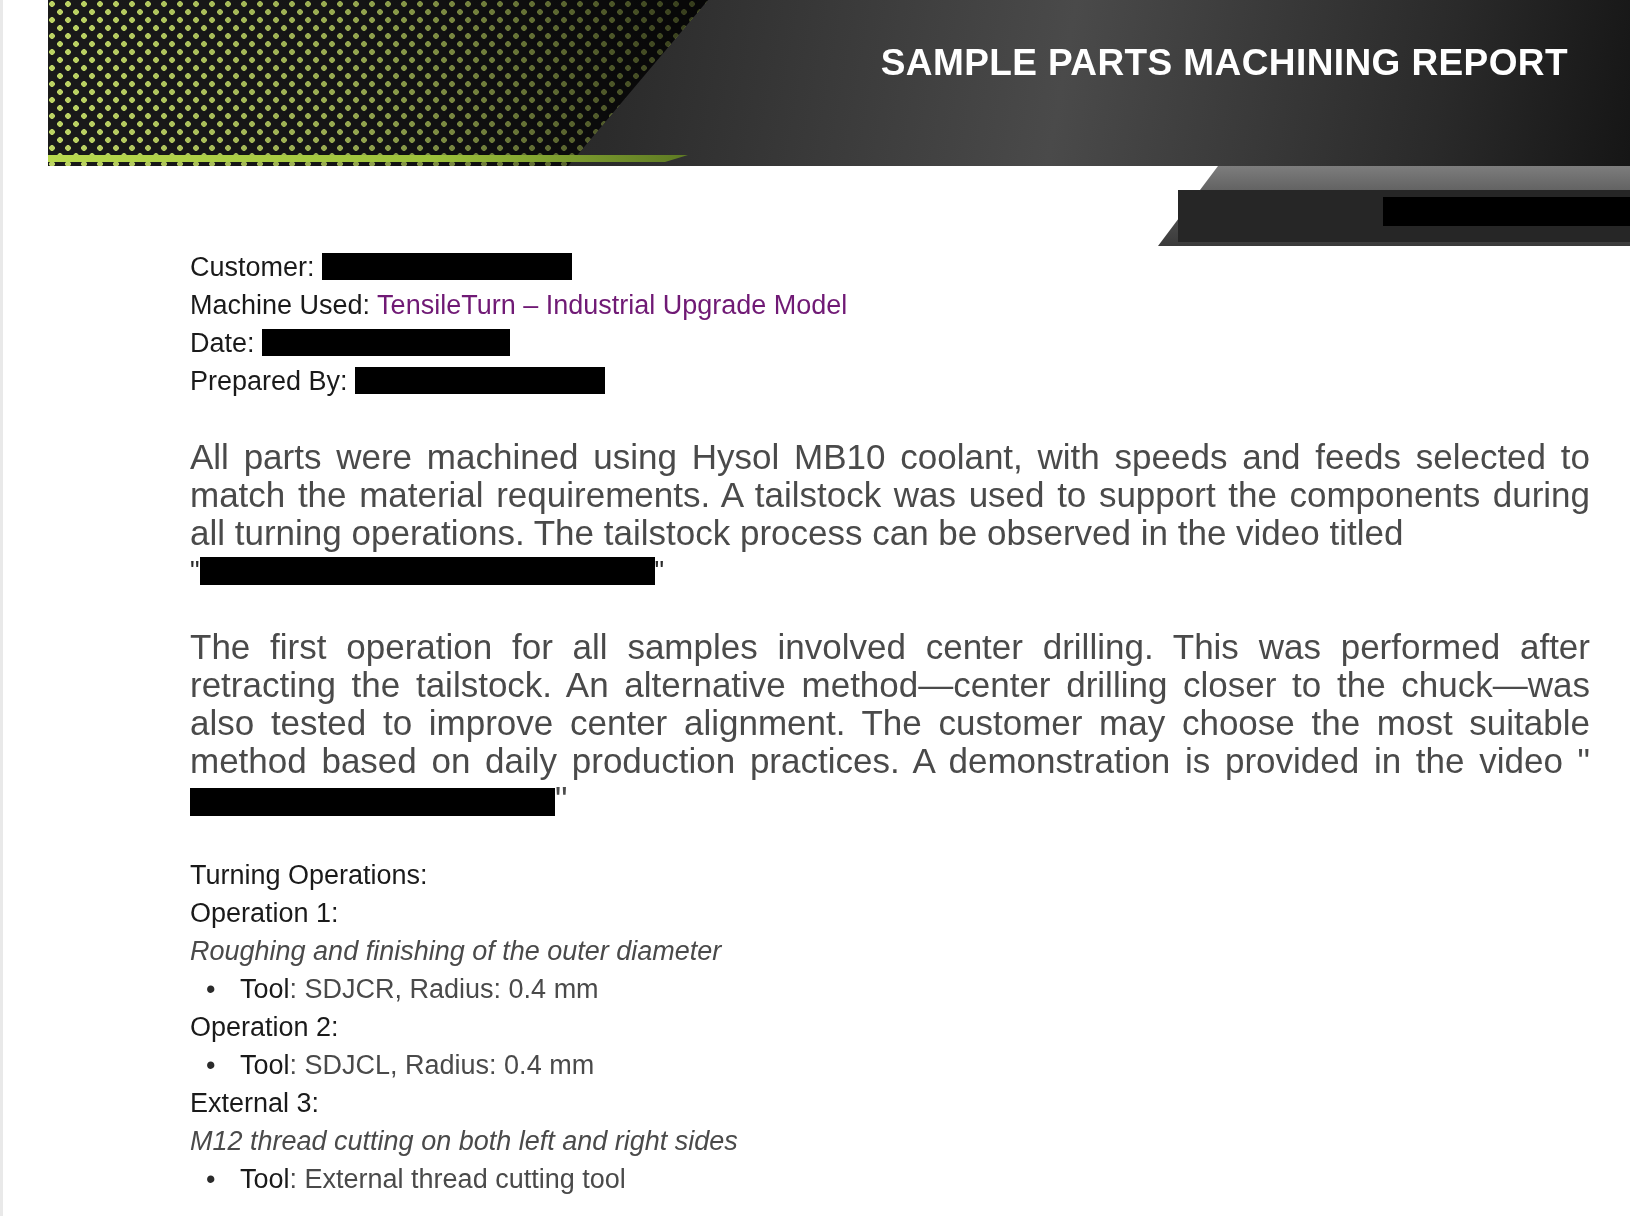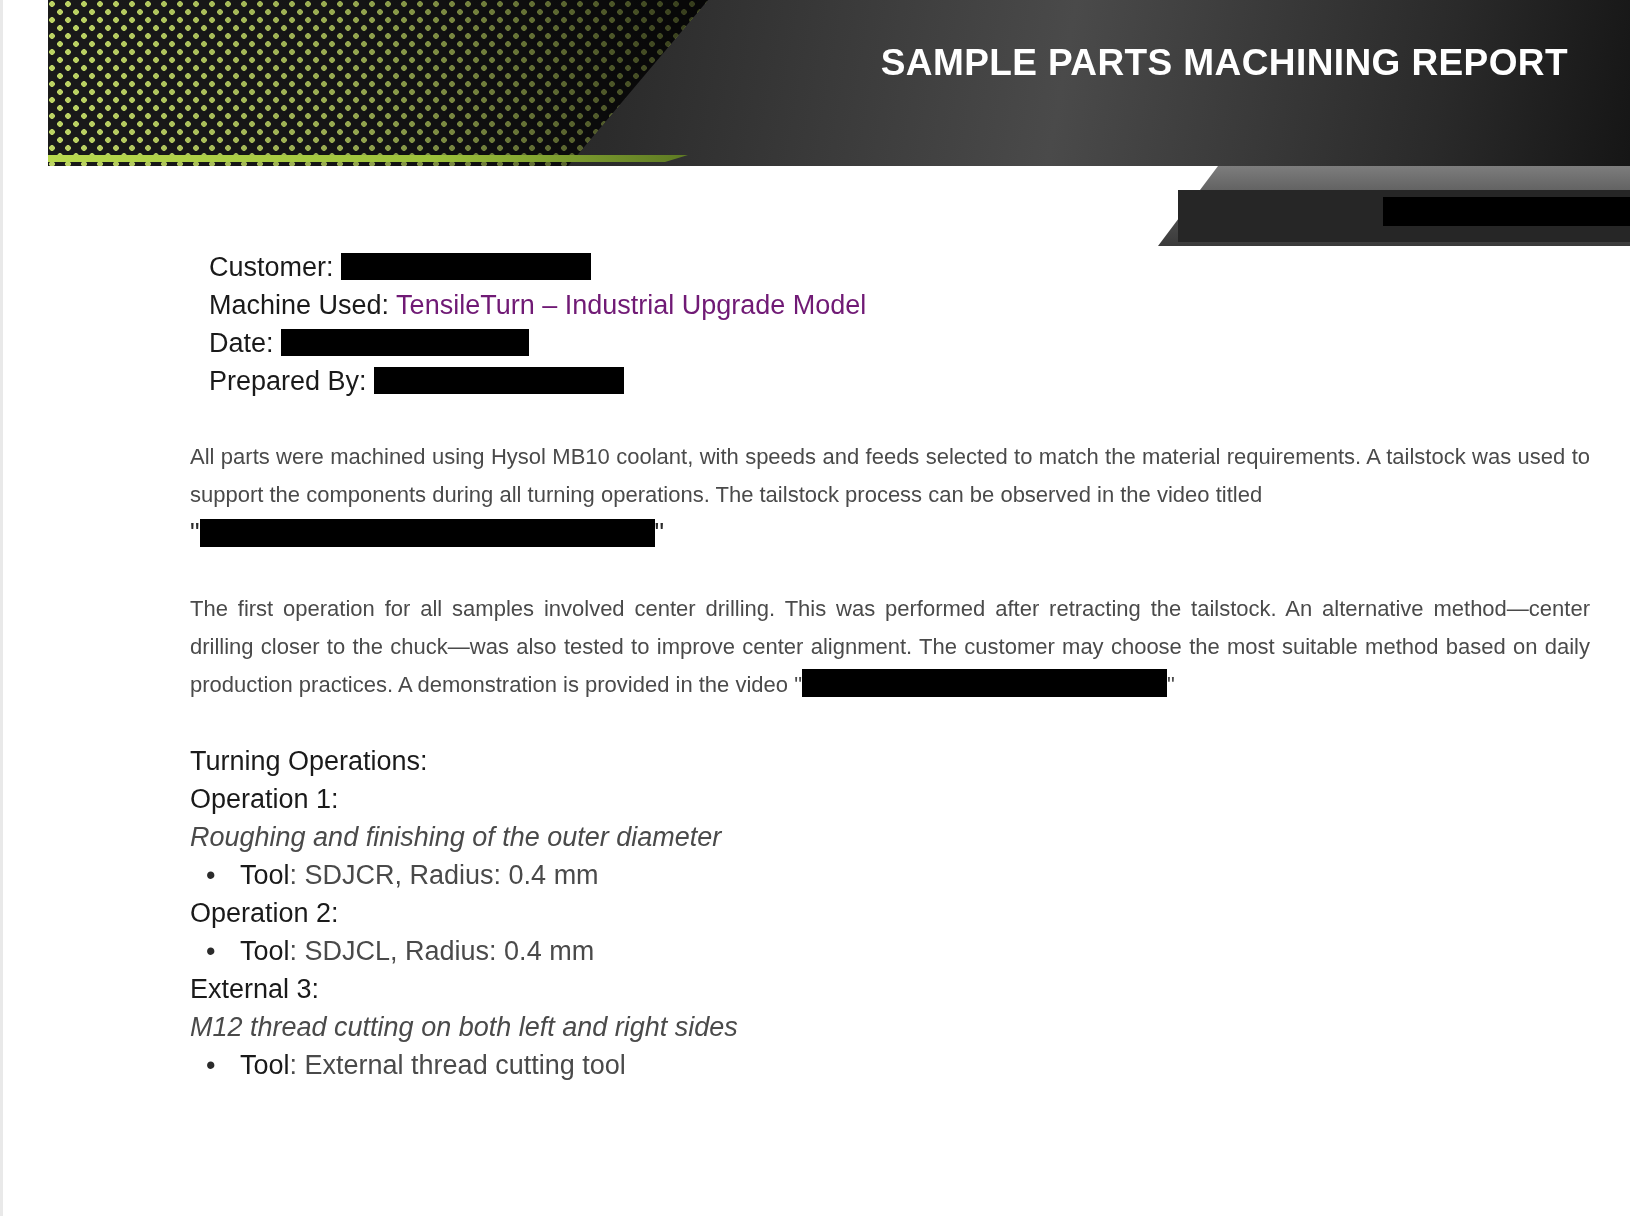--- a/index.html
+++ b/index.html
@@ -117,21 +117,21 @@
   .doc {
     position: absolute;
     left: 190px;
     top: 248px;
     width: 1400px;
     font-size: 27px;
     line-height: 38px;
     color: #2b2b2b;
   }
   .meta-line { white-space: nowrap; }
-  .lbl { color: #1a1a1a; margin-left: 19px; }
+  .lbl { color: #1a1a1a; }
   .val { color: #701a75; }
 
   .redact {
     display: inline-block;
     background: #000;
     vertical-align: -4px;
     height: 27px;
   }
   .r-customer { width: 250px; }
   .r-date { width: 248px; }
@@ -140,21 +140,21 @@
   .r-video2 { width: 365px; height: 28px; vertical-align: -5px; }
   .gap-md { height: 38px; }
 
   .section-head {
     color: #1a1a1a;
     font-size: 27px;
   }
   .para {
     text-align: justify;
     color: #4a4a4a;
-    font-size: 22px;
+    font-size: 35px;
     line-height: 38px;
   }
   .para-last-line { text-align: left; }
 
   .op-title { color: #1a1a1a; }
   .op-desc { font-style: italic; color: #4a4a4a; }
   .bullet-row {
     display: block;
     padding-left: 50px;
     position: relative;

